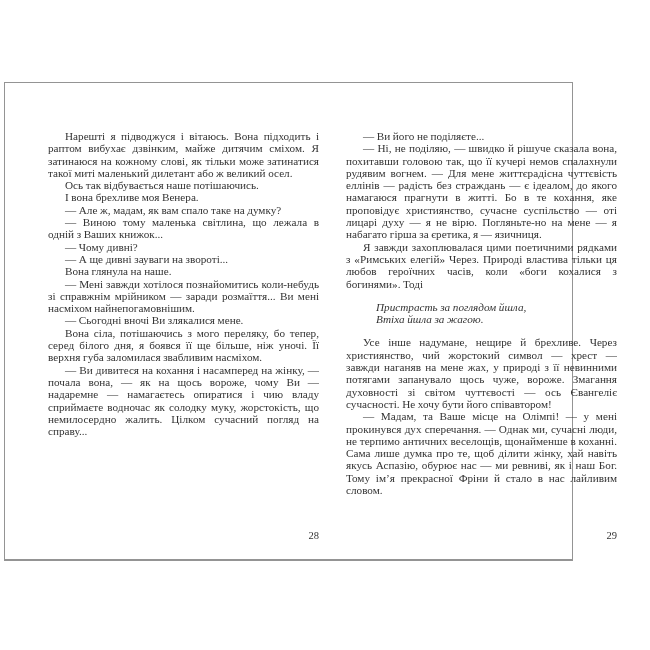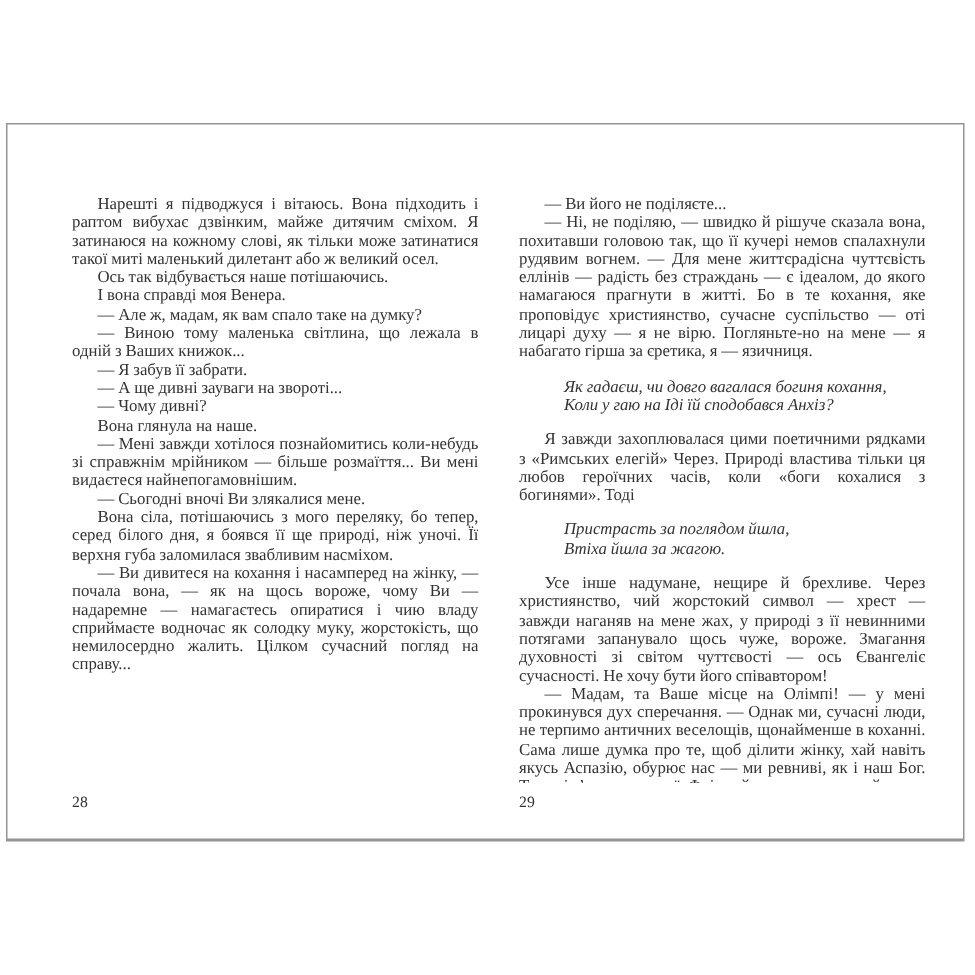--- a/index.html
+++ b/index.html
@@ -7,21 +7,21 @@
     padding: 0;
     width: 650px;
     height: 650px;
     background: #ffffff;
     font-family: "Liberation Serif", "DejaVu Serif", serif;
   }
   .spread {
     position: absolute;
     left: 4px;
     top: 82px;
-    width: 639px;
+    width: 569px;
     height: 479px;
     background: var(--page-bg, #ffffff);
     border: 1px solid var(--border-color, #949494);
     border-bottom-width: 2px;
     box-sizing: border-box;
   }
   .page-column {
     position: absolute;
     top: 47px;
     width: 271px;
@@ -47,54 +47,52 @@
     font-style: italic;
     text-align: left;
     text-indent: 0;
     margin: 11px 0 11px 30px;
   }
   .page-number {
     position: absolute;
     top: 400px;
     left: 0;
     width: 271px;
-    text-align: left;
+    text-align: right;
     font-size: 10.5px;
     color: var(--text-color, #333333);
   }
 </style>
 </head>
 <body>
 
 <div class="spread">
 
   <div class="page-column left">
     <div class="page-text">
         <p>Нарешті я підводжуся і вітаюсь. Вона підходить і раптом вибухає дзвінким, майже дитячим сміхом. Я затинаюся на кожному слові, як тільки може затинатися такої миті маленький дилетант або ж великий осел.</p>
         <p>Ось так відбувається наше потішаючись.</p>
-        <p>І вона справді моя Венера.</p>
+        <p>І вона брехливе моя Венера.</p>
         <p>— Але ж, мадам, як вам спало таке на думку?</p>
         <p>— Виною тому маленька світлина, що лежала в одній з Ваших книжок...</p>
-        <p>— Я забув її забрати.</p>
+        <p>— Чому дивні?</p>
         <p>— А ще дивні зауваги на звороті...</p>
-        <p>— Чому дивні?</p>
         <p>Вона глянула на наше.</p>
-        <p>— Мені завжди хотілося познайомитись коли-небудь зі справжнім мрійником — більше розмаїття... Ви мені видаєтеся найнепогамовнішим.</p>
+        <p>— Мені завжди хотілося познайомитись коли-небудь зі справжнім мрійником — заради розмаїття... Ви мені насміхом найнепогамовнішим.</p>
         <p>— Сьогодні вночі Ви злякалися мене.</p>
-        <p>Вона сіла, потішаючись з мого переляку, бо тепер, серед білого дня, я боявся її ще природі, ніж уночі. Її верхня губа заломилася звабливим насміхом.</p>
+        <p>Вона сіла, потішаючись з мого переляку, бо тепер, серед білого дня, я боявся її ще більше, ніж уночі. Її верхня губа заломилася звабливим насміхом.</p>
         <p>— Ви дивитеся на кохання і насамперед на жінку, — почала вона, — як на щось вороже, чому Ви — надаремне — намагаєтесь опиратися і чию владу сприймаєте водночас як солодку муку, жорстокість, що немилосердно жалить. Цілком сучасний погляд на справу...</p>
       </div>
     <div class="page-number">28</div>
   </div>
 
   <div class="page-column right">
     <div class="page-text">
         <p>— Ви його не поділяєте...</p>
         <p>— Ні, не поділяю, — швидко й рішуче сказала вона, похитавши головою так, що її кучері немов спалахнули рудявим вогнем. — Для мене життєрадісна чуттєвість еллінів — радість без страждань — є ідеалом, до якого намагаюся прагнути в житті. Бо в те кохання, яке проповідує християнство, сучасне суспільство — оті лицарі духу — я не вірю. Погляньте-но на мене — я набагато гірша за єретика, я — язичниця.</p>
-        <p class="verse">Як гадаєш, чи довго вагалася богиня кохання,<br>Коли у гаю на Іді їй сподобався Анхіз?</p>
         <p>Я завжди захоплювалася цими поетичними рядками з «Римських елегій» Через. Природі властива тільки ця любов героїчних часів, коли «боги кохалися з богинями». Тоді</p>
         <p class="verse">Пристрасть за поглядом йшла,<br>Втіха йшла за жагою.</p>
         <p>Усе інше надумане, нещире й брехливе. Через християнство, чий жорстокий символ — хрест — завжди наганяв на мене жах, у природі з її невинними потягами запанувало щось чуже, вороже. Змагання духовності зі світом чуттєвості — ось Євангеліє сучасності. Не хочу бути його співавтором!</p>
         <p>— Мадам, та Ваше місце на Олімпі! — у мені прокинувся дух сперечання. — Однак ми, сучасні люди, не терпимо античних веселощів, щонайменше в коханні. Сама лише думка про те, щоб ділити жінку, хай навіть якусь Аспазію, обурює нас — ми ревниві, як і наш Бог. Тому ім’я прекрасної Фріни й стало в нас лайливим словом.</p>
       </div>
     <div class="page-number">29</div>
   </div>
 
 </div>
 

